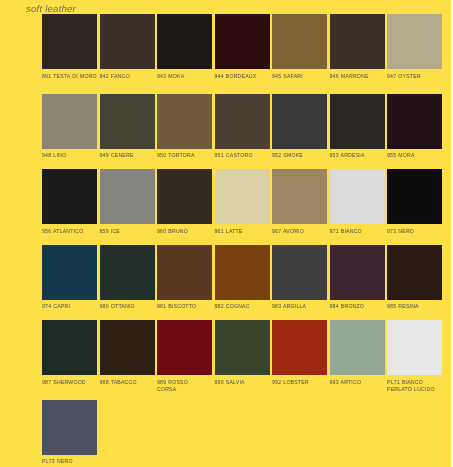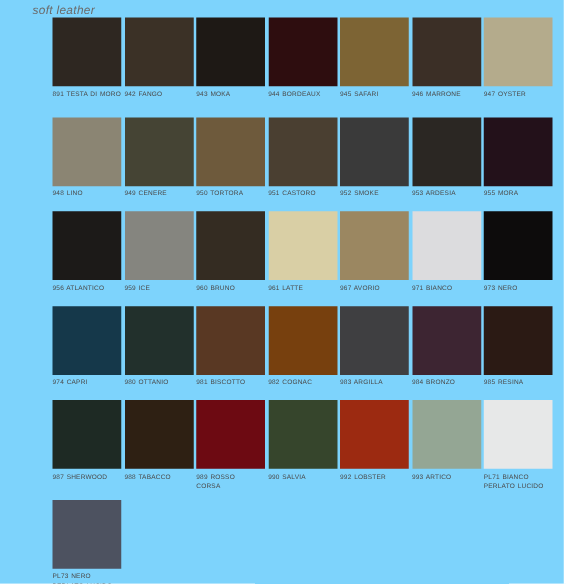--- a/index.html
+++ b/index.html
@@ -13,21 +13,21 @@
     height: 467px;
     overflow: hidden;
     font-family: "Liberation Sans", sans-serif;
     background: #ffffff;
     position: relative;
   }
   #page {
     position: relative;
     width: 451px;
     height: 467px;
-    background: #7dd3fc;
+    background: #fde047;
     box-sizing: border-box;
   }
   #header-title {
     position: absolute;
     left: 26px;
     top: 3px;
     font-size: 9.5px;
     font-style: italic;
     letter-spacing: 0.25px;
     color: #6b6b6b;

